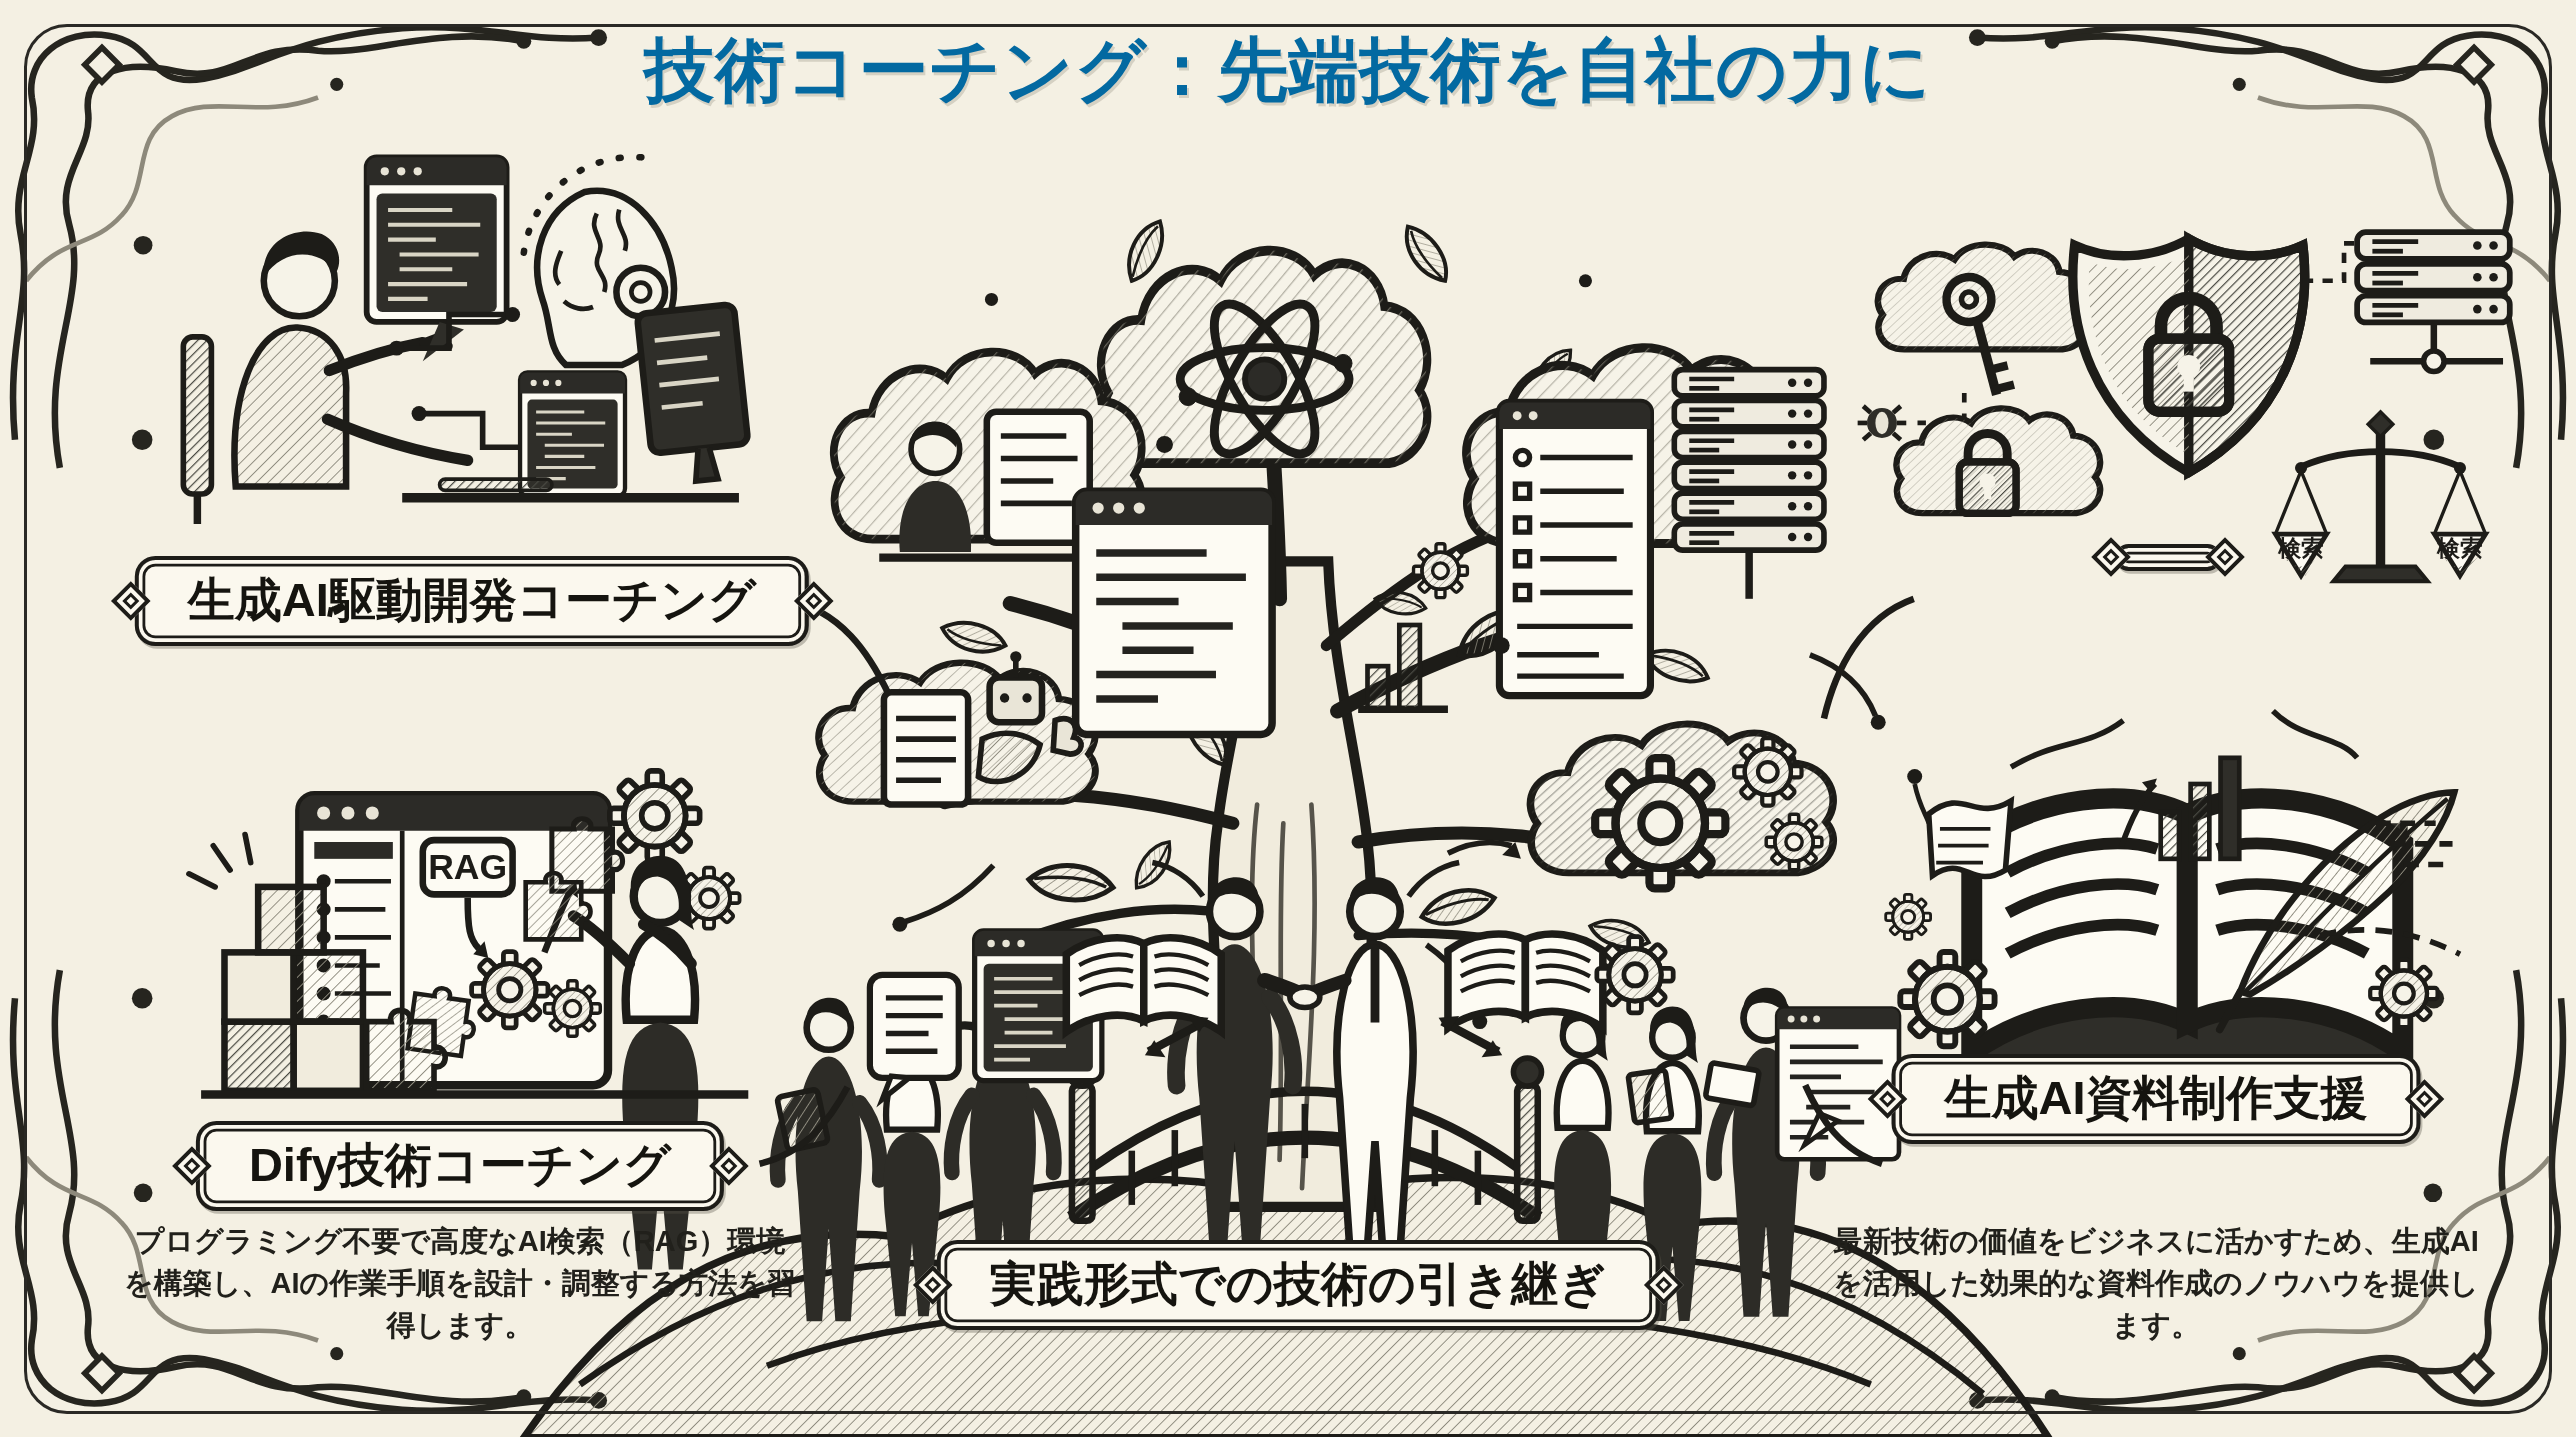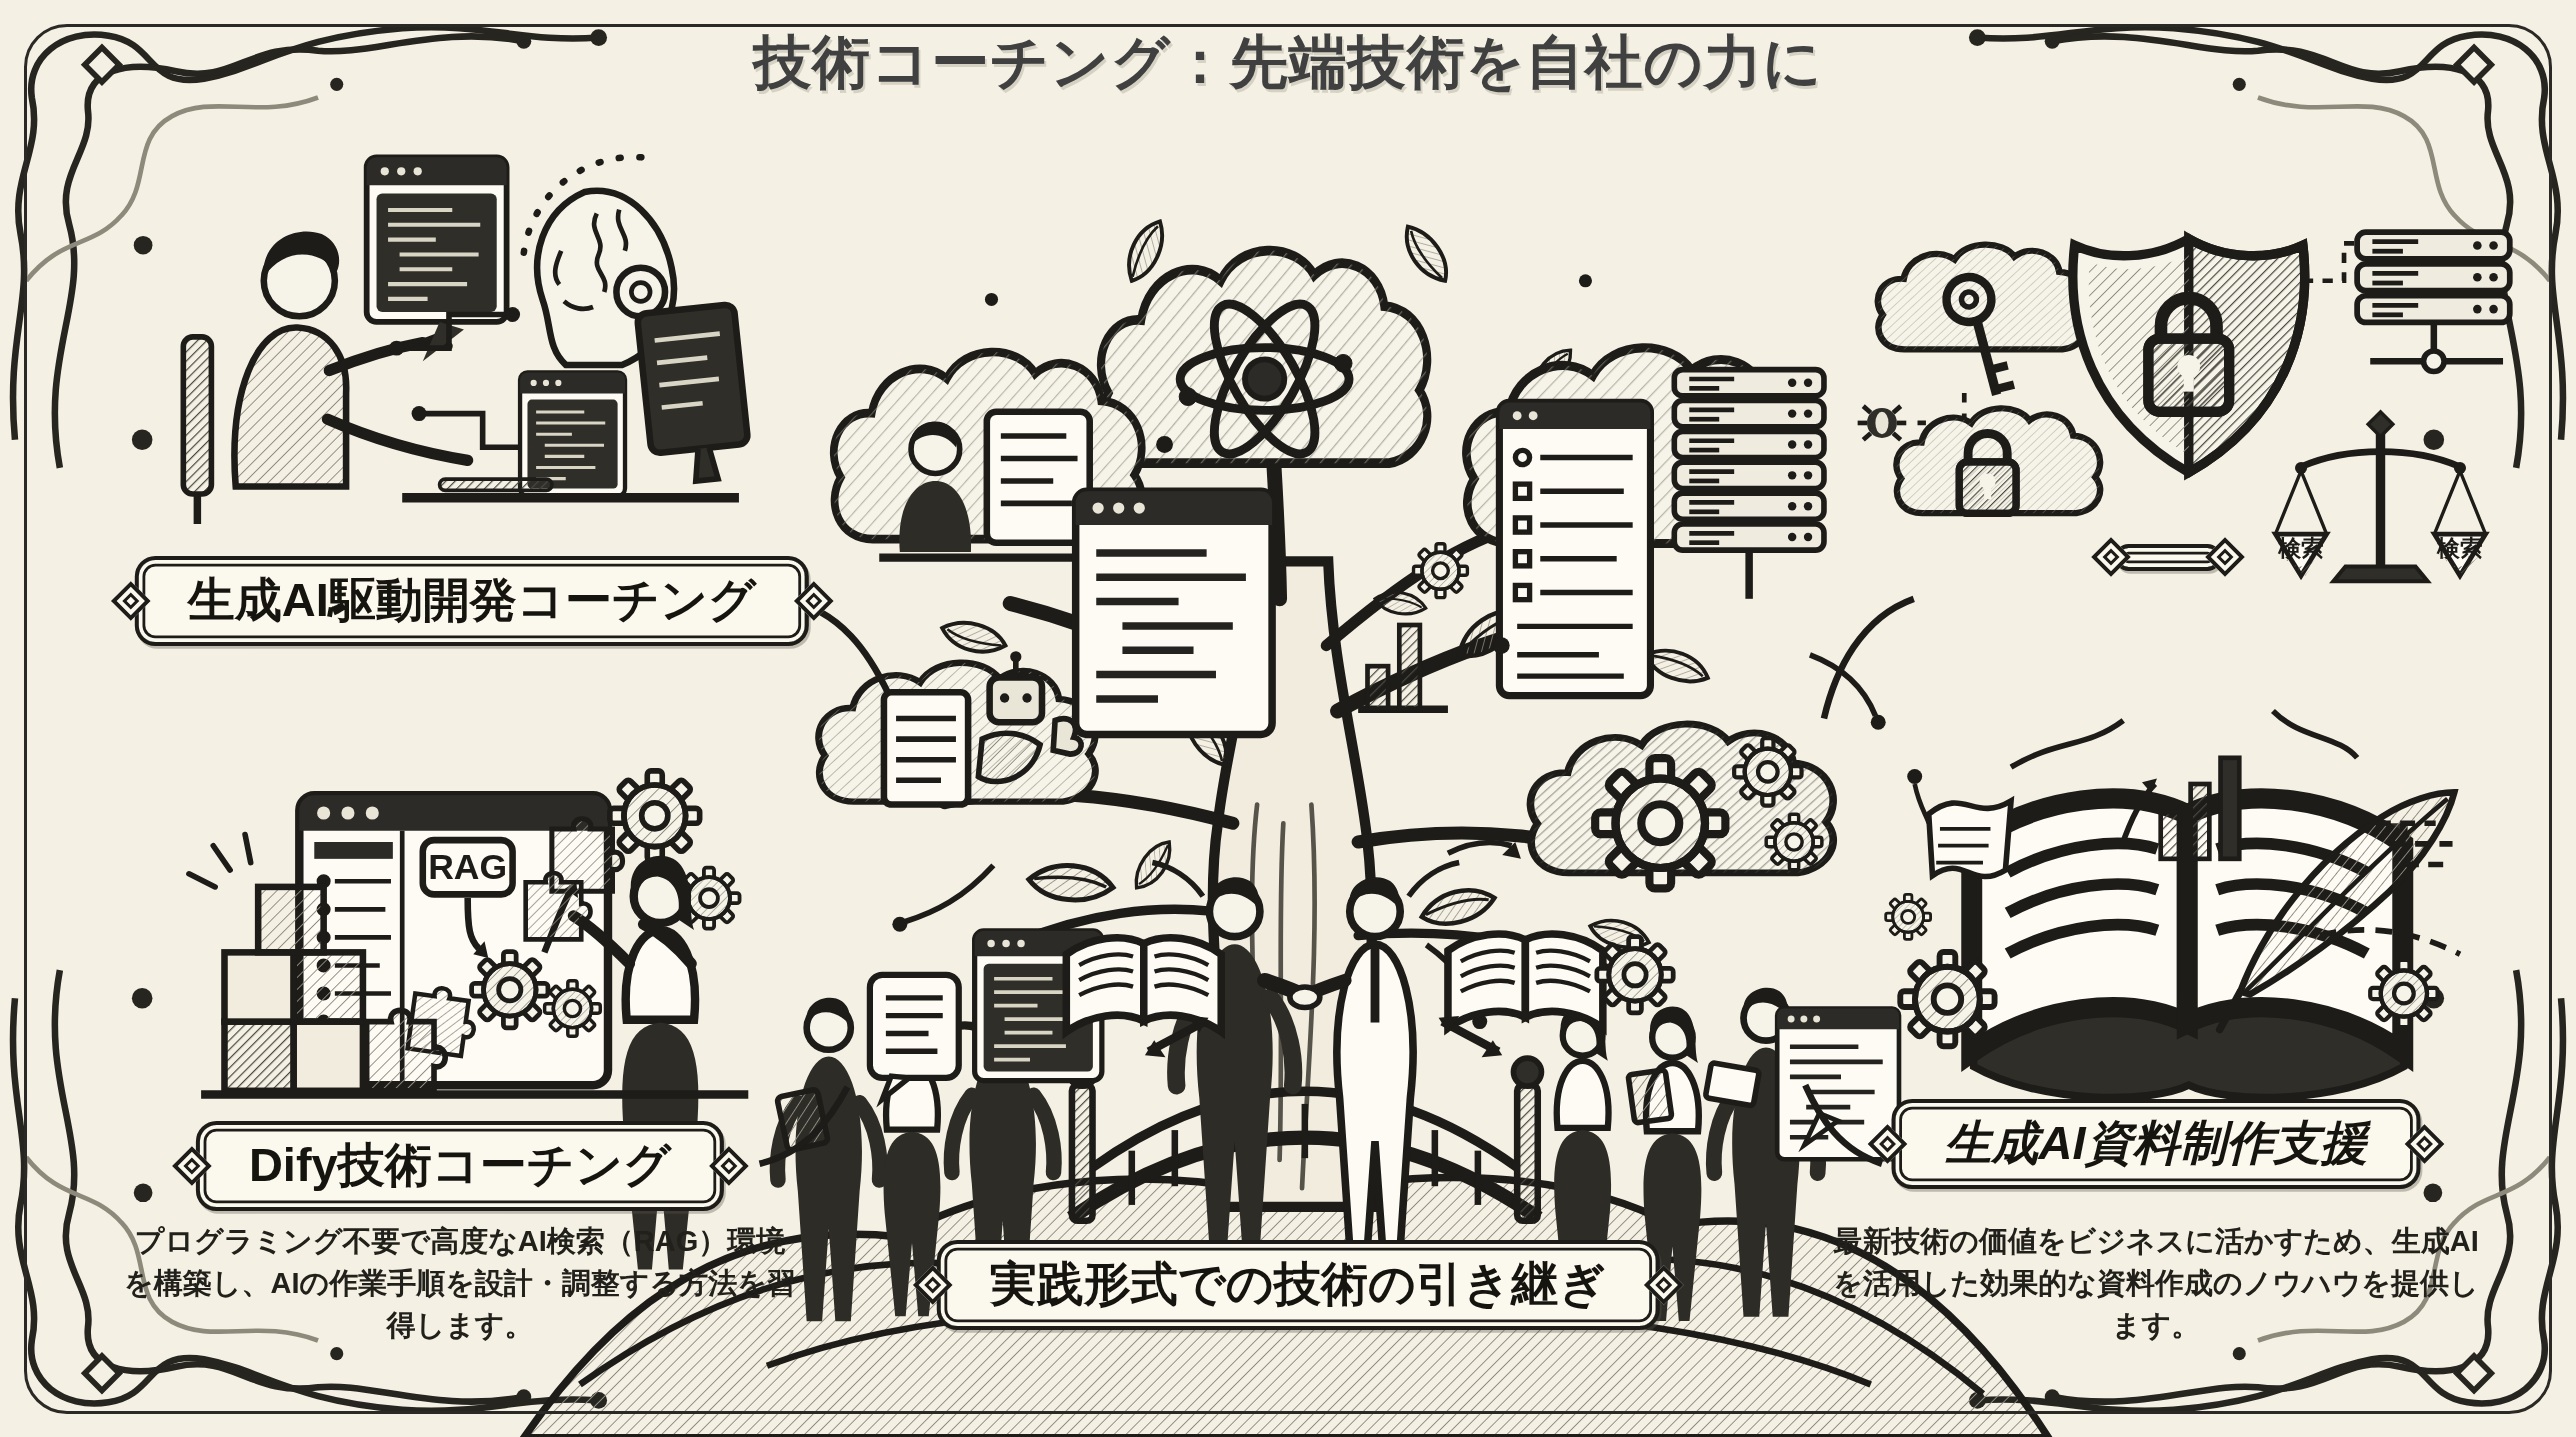--- a/index.html
+++ b/index.html
@@ -9,22 +9,22 @@
     font-family:"Liberation Sans","DejaVu Sans",sans-serif;
     color:#1d1c18;
   }
   #canvas .frame{
     position:absolute;inset:24px;border:3.7px solid #2a2925;border-radius:43px;
     pointer-events:none;
   }
   svg.scene{position:absolute;inset:0;width:100%;height:100%;}
   .title{
     position:absolute;top:24px;left:50%;transform:translateX(-50%);
-    font-size:58px;font-weight:900;letter-spacing:0.9px;white-space:nowrap;
-    color:#404040;text-shadow:1.9px 2.8px 0 rgba(120,115,100,.25);
+    font-size:70px;font-weight:900;letter-spacing:0.9px;white-space:nowrap;
+    color:#0369a1;text-shadow:1.9px 2.8px 0 rgba(120,115,100,.25);
   }
   .banner{
     position:absolute;transform:translateX(-50%);
     background:#fbf8ee;border:4.7px solid #1d1c18;border-radius:20.6px;
     box-shadow:inset 0 0 0 3.7px #fbf8ee, inset 0 0 0 6.5px #1d1c18, 1.9px 2.8px 0 rgba(90,86,74,.35);
     padding:9.4px 49px;font-size:47px;font-weight:800;white-space:nowrap;
     color:#15140f;z-index:5;
   }
   .banner .orn{
     position:absolute;top:50%;width:28px;height:28px;
@@ -633,21 +633,21 @@
     <span class="orn right"></span>
   </div>
 
   <div class="banner" style="left:460px;top:1121px;">
     <span class="orn left"></span>
     <span>Dify技術コーチング</span>
     <span class="orn right"></span>
   </div>
   <div class="desc" style="left:460px;top:1220px;width:673px;">プログラミング不要で高度なAI検索（RAG）環境を構築し、AIの作業手順を設計・調整する方法を習得します。</div>
 
-  <div class="banner" style="left:2156px;top:1099px;font-style:italic;">
+  <div class="banner" style="left:2156px;top:1054px;">
     <span class="orn left"></span>
     <span>生成AI資料制作支援</span>
     <span class="orn right"></span>
   </div>
   <div class="desc" style="left:2156px;top:1220px;width:673px;">最新技術の価値をビジネスに活かすため、生成AIを活用した効果的な資料作成のノウハウを提供します。</div>
 
   <div class="banner" style="left:1298px;top:1240px;">
     <span class="orn left"></span>
     <span>実践形式での技術の引き継ぎ</span>
     <span class="orn right"></span>

